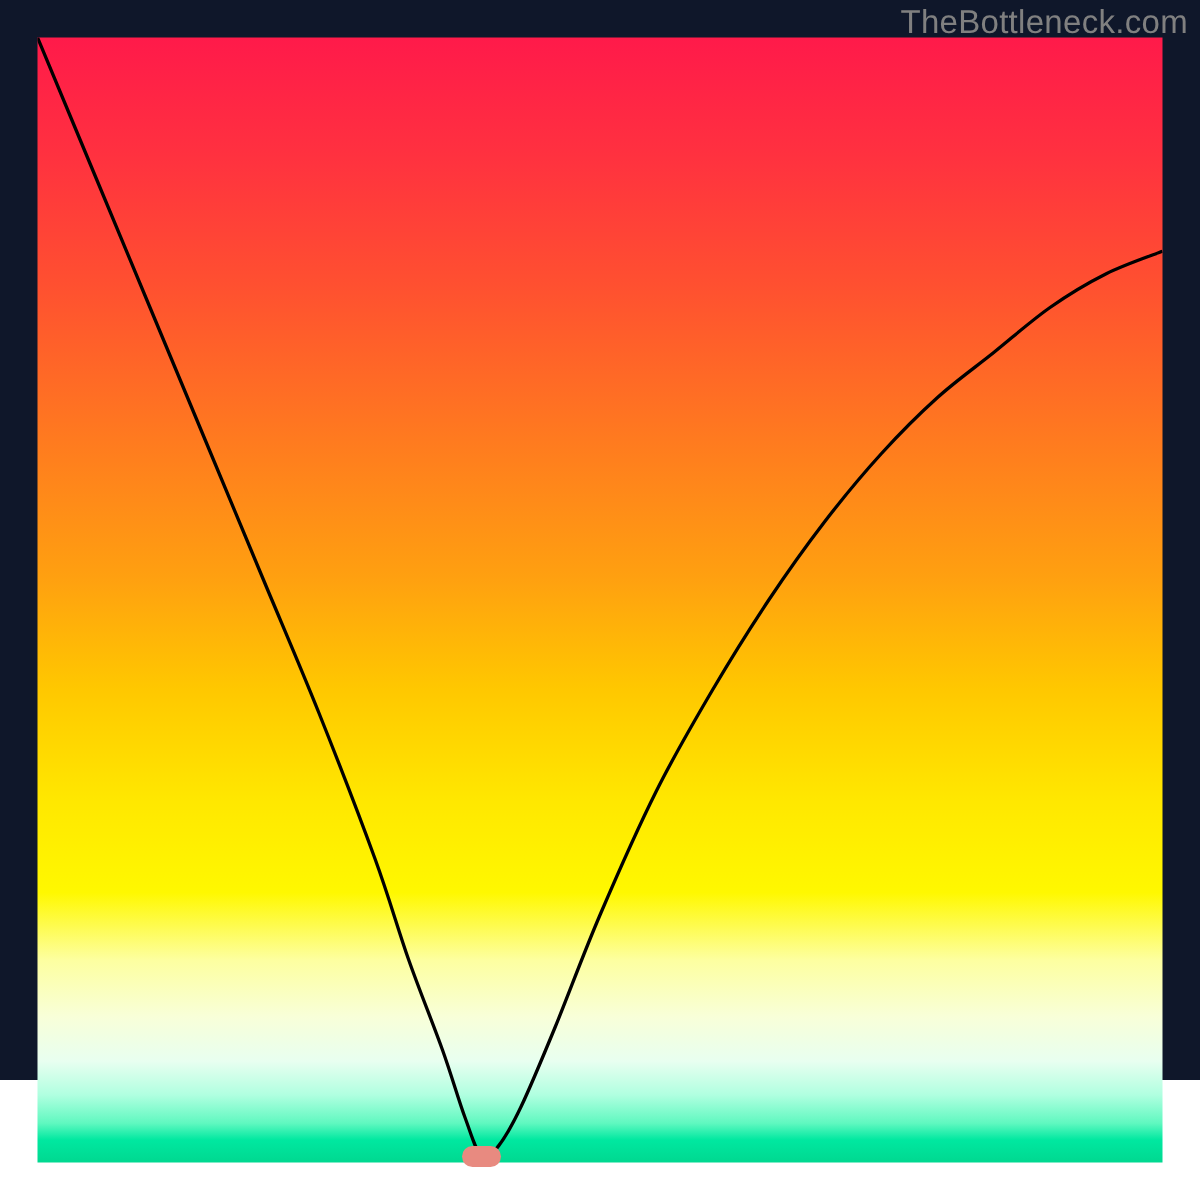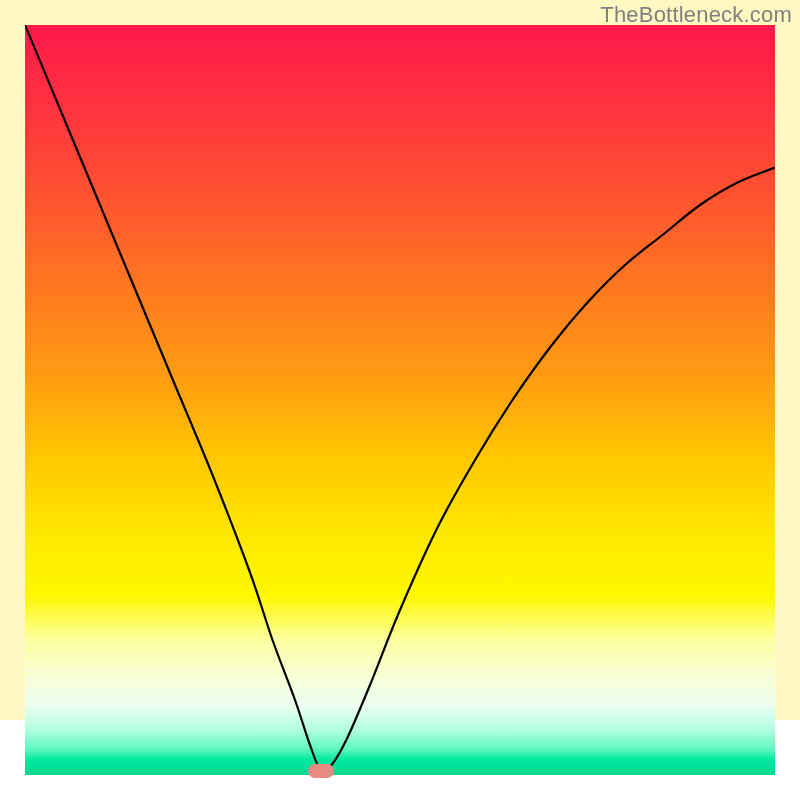--- a/index.html
+++ b/index.html
@@ -7,21 +7,21 @@
     padding: 0;
     width: 800px;
     height: 800px;
     overflow: hidden;
     font-family: Arial, Helvetica, sans-serif;
   }
   .chart-container {
     position: relative;
     width: 800px;
     height: 720px;
-    background: #fef9c3;
+    background: #0f172a;
   }
   .plot-area {
     position: absolute;
     left: 25px;
     top: 25px;
     width: 750px;
     height: 750px;
     background: linear-gradient(to bottom,
       #ff1a4a 0%,
       #ff3040 10%,

